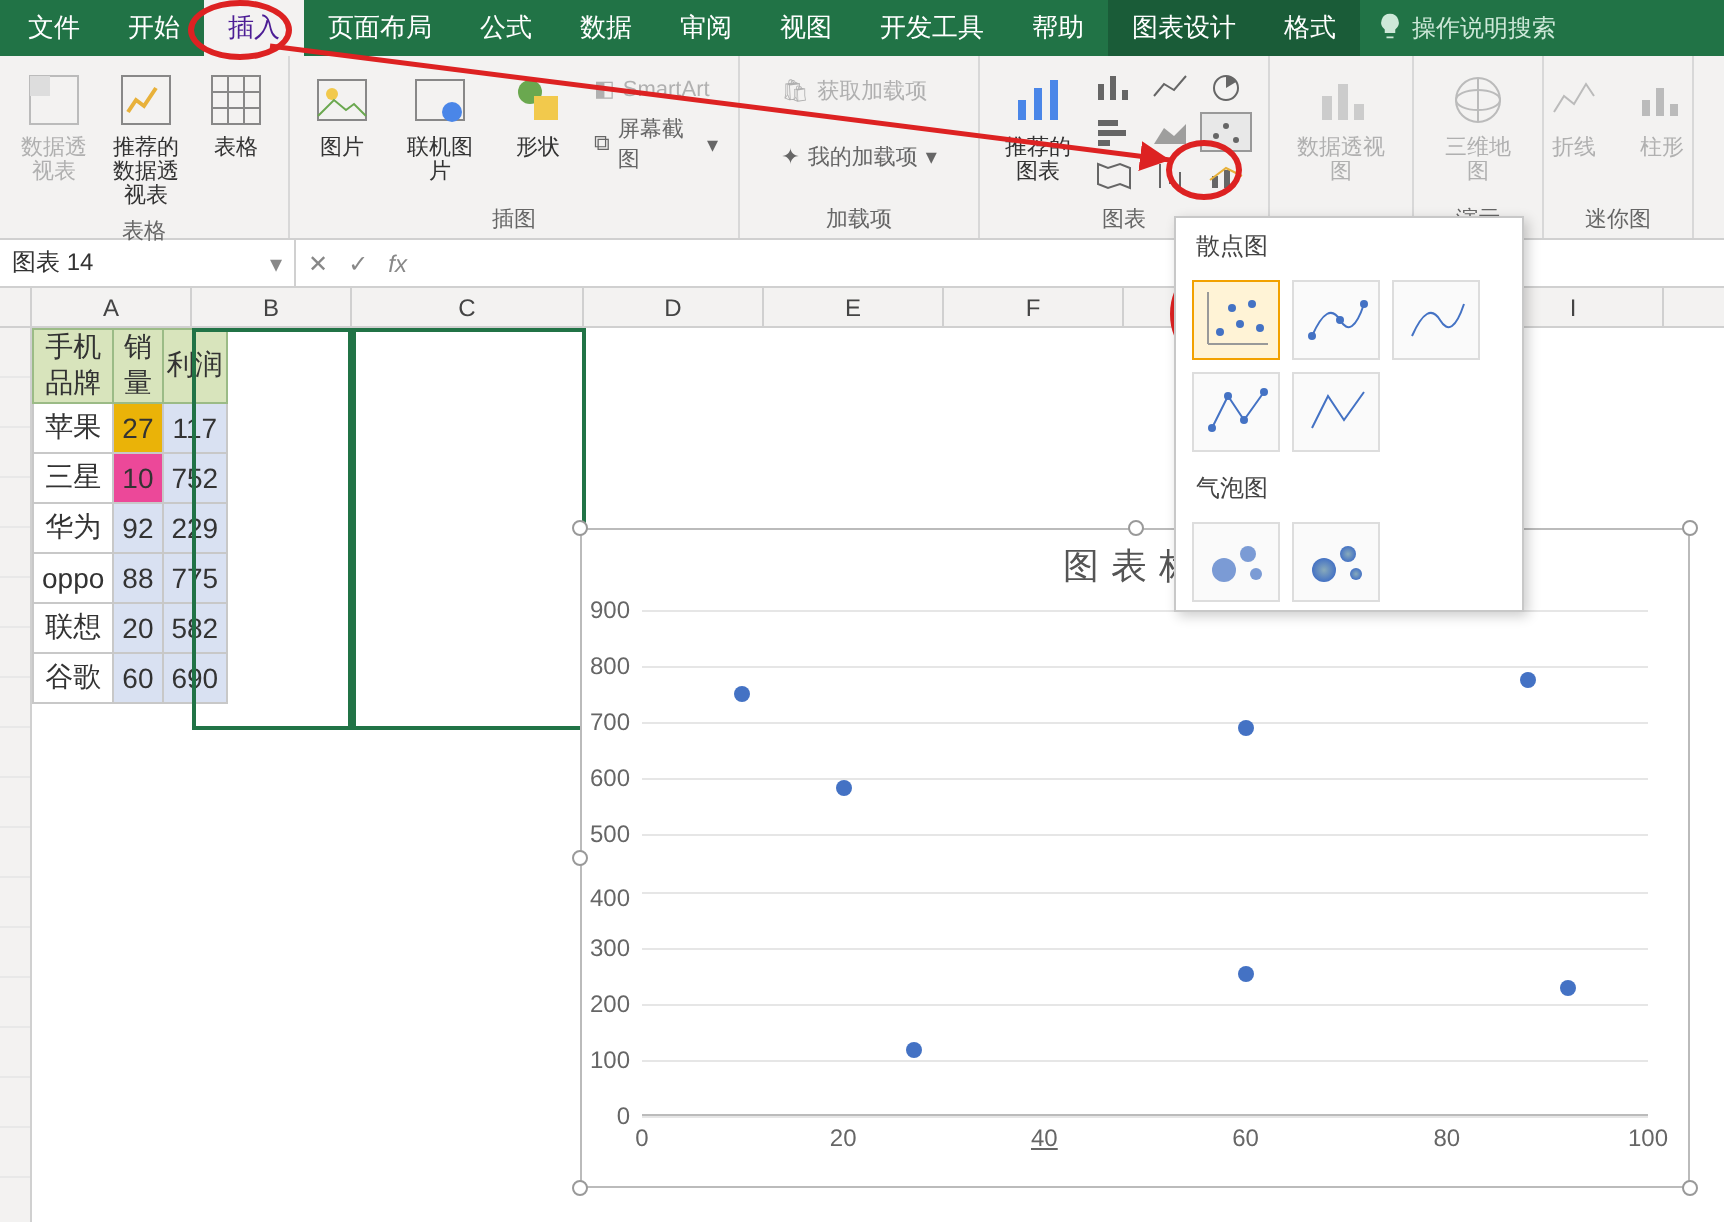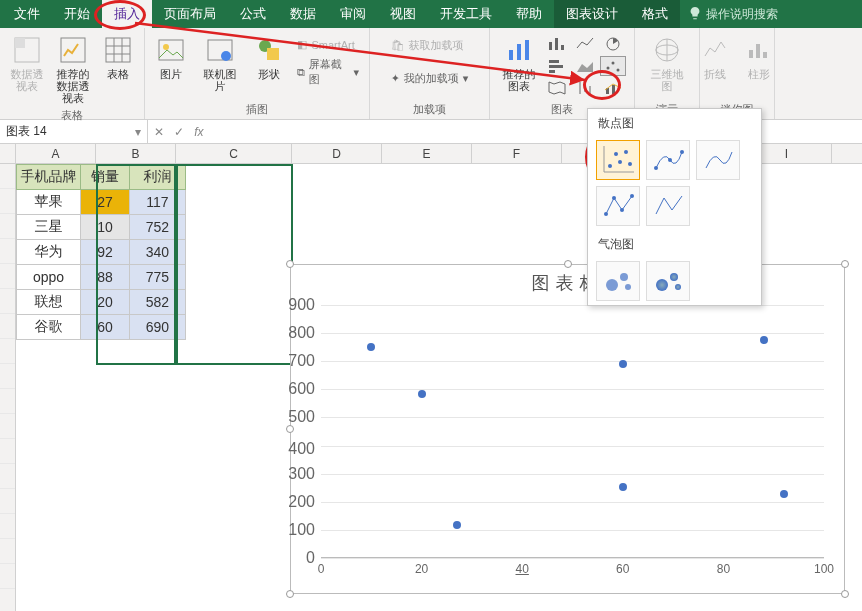--- a/index.html
+++ b/index.html
@@ -36,33 +36,33 @@
   
   .sheet-area { position: absolute; top: 144px; left: 0; right:0; bottom:0; }
   .col-headers { display:flex; height:20px; background:#f3f2f1; border-bottom:1px solid #d0d0d0; }
   .corner { width:16px; border-right:1px solid #d0d0d0; }
   .col-h { border-right:1px solid #d0d0d0; text-align:center; font-size:12px; color:#444; display:flex; align-items:center; justify-content:center; }
   .grid-body { display:flex; }
   .row-headers { width:16px; background:#f3f2f1; border-right:1px solid #d0d0d0; }
   .row-h { height:25px; border-bottom:1px solid #e8e8e8; }
   .cells { position: relative; }
   table.data { border-collapse: collapse; position:absolute; left:0; top:0; }
-  table.data td { border:1px solid #c8c8c8; height:25px; text-align:center; font-size:14px; padding:0 16px; background:#fff;}
+  table.data td { border:1px solid #c8c8c8; height:25px; text-align:center; font-size:14px; padding:0 4px; background:#fff;}
   table.data th { border:1px solid #9bbb86; background:#d8e4bc; height:25px; font-size:14px; font-weight:normal; }
   .colA { width:80px; }
   .colB { width:80px; }
   .colC { width:116px; }
   .sel-overlay { position:absolute; border:2px solid #217346; pointer-events:none; }
   
   
   .chart-box { position:absolute; left:290px; top:263px; width:555px; height:330px; border:1px solid #bbb; background:#fff; }
   .chart-handle { position:absolute; width:8px; height:8px; background:#fff; border:1px solid #999; border-radius:50%; }
   .chart-title { text-align:center; font-size:18px; color:#555; padding:6px 0 0 0; letter-spacing:6px;}
   .plot-area { position:absolute; left:30px; top:40px; right:20px; bottom:35px; }
-  .y-tick { position:absolute; right:100%; transform:translateY(50%); font-size:16px; color:#666; padding-right:6px; }
+  .y-tick { position:absolute; right:100%; transform:translateY(50%); font-size:12px; color:#666; padding-right:6px; }
   .x-tick { position:absolute; top:100%; transform:translateX(-50%); font-size:12px; color:#666; padding-top:4px;}
   .gridline { position:absolute; left:0; right:0; border-top:1px solid #e6e6e6; }
   .axis-x { position:absolute; left:0; right:0; bottom:0; border-top:1px solid #bbb; }
   .point { position:absolute; width:8px; height:8px; border-radius:50%; background:#4472c4; transform:translate(-50%,50%); }
   
   
   .anno-circle { position:absolute; border:3px solid #d22; border-radius:50%; pointer-events:none; }
   .anno-arrow { position:absolute; pointer-events:none; }
   
   
@@ -261,20 +261,35 @@
               <rect x="3" y="8" width="3" height="6" fill="#666"></rect>
               <rect x="9" y="5" width="3" height="9" fill="#666"></rect>
               <path d="M2 10l8-6 8 4" stroke="#e8b13a" fill="none"></path>
             </svg>
           </div>
       </div>
     </div>
     <div class="group-label">图表</div>
   </div>
 
+  <div class="group" style="width:72px">
+    <div class="group-body">
+      <div class="big-btn dimmed">
+        <div class="icon">
+            <svg width="28" height="28">
+              <rect x="4" y="12" width="5" height="12" fill="#ccc"></rect>
+              <rect x="12" y="6" width="5" height="18" fill="#ccc"></rect>
+              <rect x="20" y="16" width="5" height="8" fill="#ccc"></rect>
+            </svg>
+          </div>
+        <div class="lbl"><span>数据透视图</span></div>
+      </div>
+    </div>
+    <div class="group-label">&nbsp;</div>
+  </div>
 
   <div class="group" style="width:65px">
     <div class="group-body">
       <div class="big-btn dimmed">
         <div class="icon">
             <svg width="28" height="28">
               <circle cx="14" cy="14" r="11" fill="none" stroke="#bbb"></circle>
               <ellipse cx="14" cy="14" rx="11" ry="5" fill="none" stroke="#bbb"></ellipse>
               <line x1="14" y1="3" x2="14" y2="25" stroke="#bbb"></line>
             </svg>
@@ -367,27 +382,27 @@
             </tr>
           </thead>
         <tbody id="tbody">
             <tr>
               <td class="colA">苹果</td>
               <td class="colB" style="background: #eab308;">27</td>
               <td class="colC" style="background: rgb(217, 225, 242);">117</td>
             </tr>
             <tr>
               <td class="colA">三星</td>
-              <td class="colB" style="background: #e5e5e5;">10</td>
+              <td class="colB" style="background: #ec4899;">10</td>
               <td class="colC" style="background: rgb(217, 225, 242);">752</td>
             </tr>
             <tr>
               <td class="colA">华为</td>
               <td class="colB" style="background: rgb(217, 225, 242);">92</td>
-              <td class="colC" style="background: rgb(217, 225, 242);">340</td>
+              <td class="colC" style="background: rgb(217, 225, 242);">229</td>
             </tr>
             <tr>
               <td class="colA">oppo</td>
               <td class="colB" style="background: rgb(217, 225, 242);">88</td>
               <td class="colC" style="background: rgb(217, 225, 242);">775</td>
             </tr>
             <tr>
               <td class="colA">联想</td>
               <td class="colB" style="background: rgb(217, 225, 242);">20</td>
               <td class="colC" style="background: rgb(217, 225, 242);">582</td>

